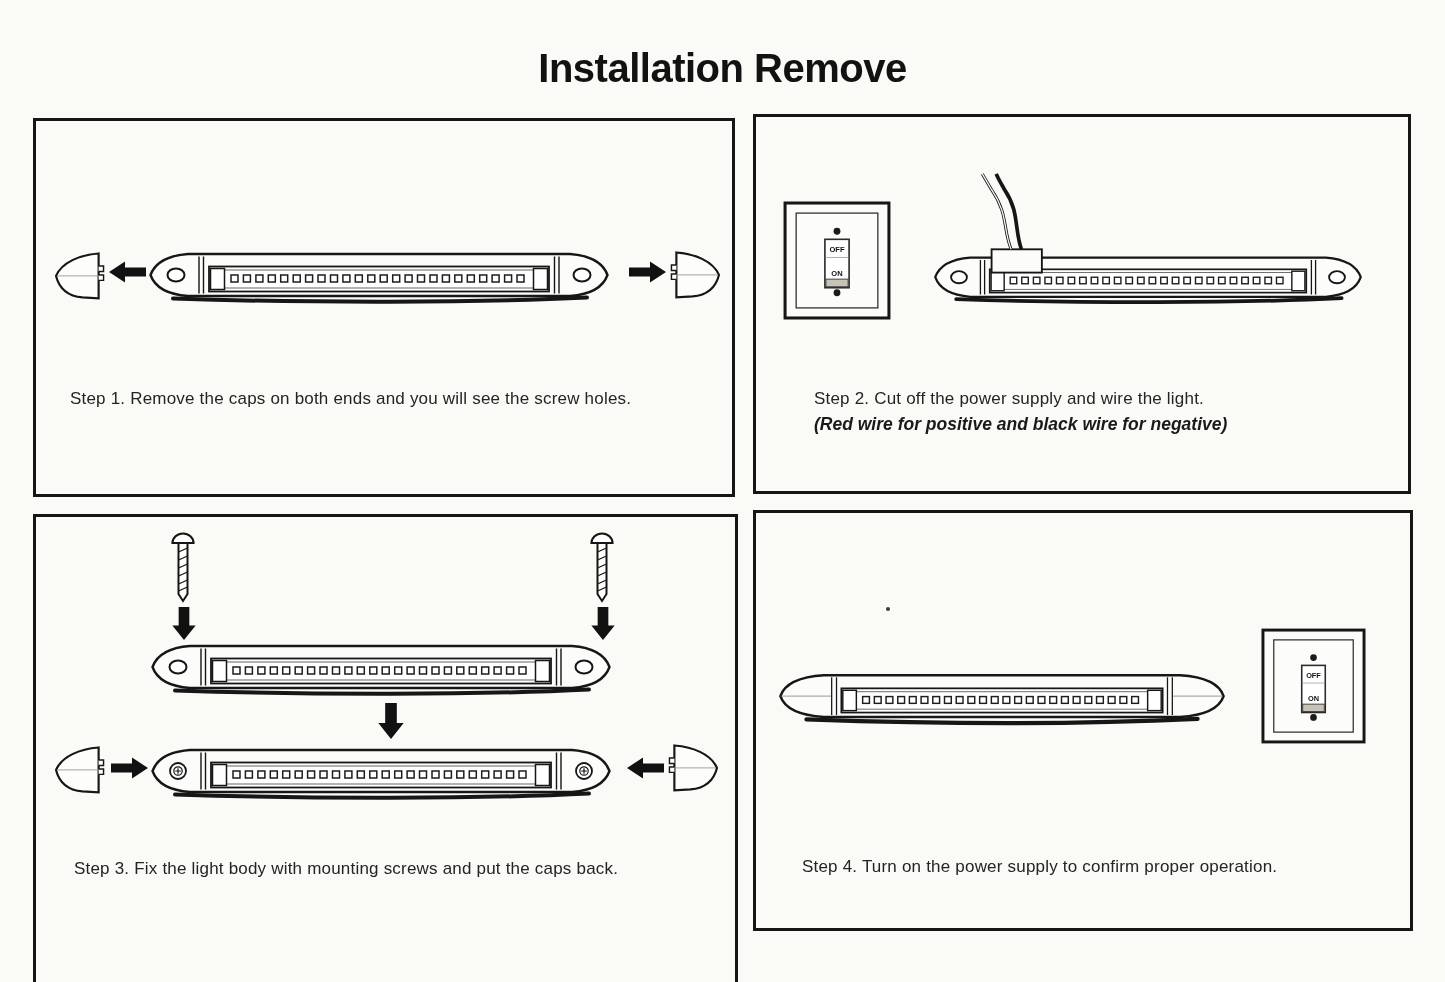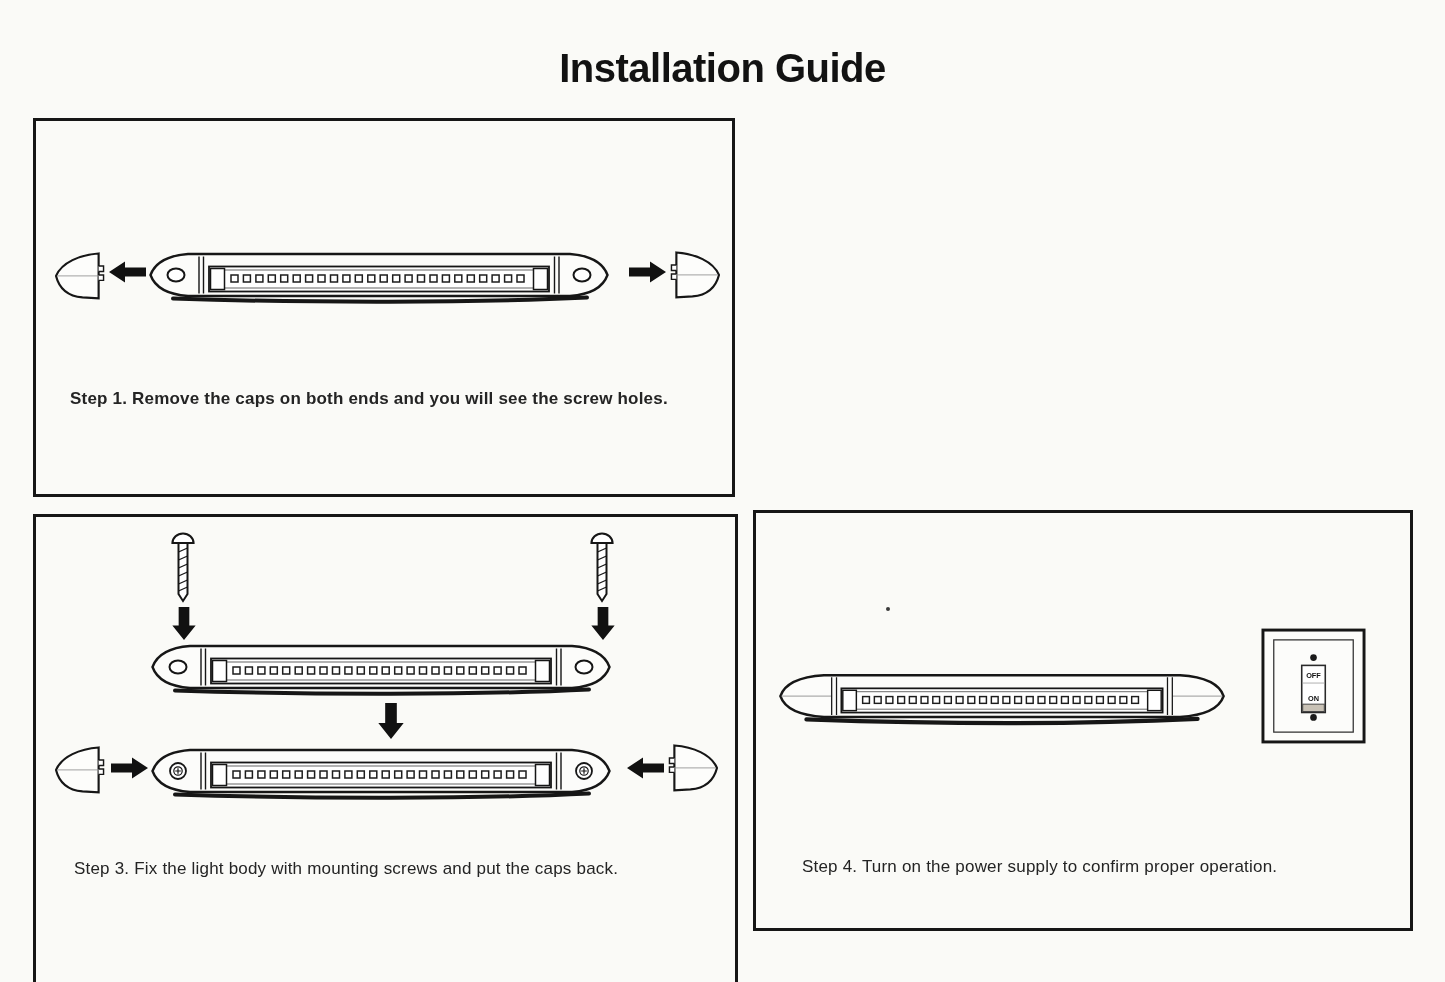--- a/index.html
+++ b/index.html
@@ -11,21 +11,21 @@
   }
   .title{
     position:absolute; top:46px; left:0; width:100%;
     text-align:center; font-size:40px; font-weight:bold;
     letter-spacing:-0.5px; color:#121212;
   }
   .panel{
     position:absolute; border:3px solid #161616;
     box-sizing:border-box; background:transparent;
   }
-  .p1{left:33px;  top:118px; width:702px; height:379px;font-weight:bold;}
+  .p1{left:33px;  top:118px; width:702px; height:379px;}
   .p2{left:753px; top:114px; width:658px; height:380px;}
   .p3{left:33px;  top:514px; width:705px; height:496px;}
   .p4{left:753px; top:510px; width:660px; height:421px;}
   .abs{position:absolute;}
   .caption{
     position:absolute; font-size:17px; color:#242424;
     white-space:nowrap; letter-spacing:0.2px;
   }
   .note{
     position:absolute; font-size:17.5px; color:#1a1a1a;
@@ -171,41 +171,57 @@
         <circle cx="53.5" cy="91" r="3.4" fill="#1a1a1a"></circle>
         <rect x="41.5" y="38" width="24" height="48" fill="#ffffff" stroke="#2a2a2a" stroke-width="1.6"></rect>
         <text x="53.5" y="50.5" class="sw-label">OFF</text>
         <line x1="42" y1="56" x2="65" y2="56" stroke="#9a9a9a" stroke-width="0.8"></line>
         <text x="53.5" y="74.5" class="sw-label">ON</text>
         <rect x="42.5" y="77.5" width="22" height="7.5" fill="#c9c2b6" stroke="#444" stroke-width="1"></rect>
       </g>
     </defs>
   </svg>
 
-  <div class="title">Installation Guide</div>
+  <div class="title">Installation Remove</div>
 
   <div class="panel p1">
     <svg class="abs" style="left:15px;top:128px" width="54" height="52" viewBox="0 0 60 58">
         <use href="#cap-left-def"></use>
       </svg>
     <svg class="abs" style="left:72px;top:140px" width="40" height="22" viewBox="0 0 38 22">
       <use href="#arrow-right-def" transform="rotate(180 18.5 11)"></use>
       </svg>
     <svg class="abs" style="left:110px;top:126px" width="466" height="62" viewBox="0 0 464 62">
         <use href="#bar-open-def"></use>
       </svg>
     <svg class="abs" style="left:592px;top:140px" width="40" height="22" viewBox="0 0 38 22">
         <use href="#arrow-right-def"></use>
       </svg>
     <svg class="abs" style="left:634px;top:127px" width="54" height="52" viewBox="0 0 60 58">
       <use href="#cap-left-def" transform="translate(60 0) scale(-1 1)"></use>
       </svg>
     <div class="caption" style="left:34px;top:268px">Step 1. Remove the caps on both ends and you will see the screw holes.</div>
   </div>
 
+  <div class="panel p2">
+    <svg class="abs" style="left:27px;top:84px" width="108" height="119" viewBox="0 0 107 118">
+        <use href="#switch-def"></use>
+      </svg>
+    <svg class="abs" style="left:176px;top:54px" width="432" height="138" viewBox="0 0 464 148">
+      <g transform="translate(0,86)">
+          <use href="#bar-open-def"></use>
+        </g>
+      <rect x="64" y="84" width="54" height="25" fill="#fcfcfa" stroke="#161616" stroke-width="2"></rect>
+      <path d="M 96 84 C 88 60 94 44 78 20 C 74 13 71 8 69 3" stroke="#161616" stroke-width="4" fill="none"></path>
+      <path d="M 85 84 C 76 62 82 46 64 20 C 60 13 57 8 54 3" stroke="#161616" stroke-width="3.2" fill="none"></path>
+      <path d="M 85 84 C 76 62 82 46 64 20 C 60 13 57 8 54 3" stroke="#fafaf7" stroke-width="1.4" fill="none"></path>
+    </svg>
+    <div class="caption" style="left:58px;top:272px">Step 2. Cut off the power supply and wire the light.</div>
+    <div class="note" style="left:58px;top:297px">(Red wire for positive and black wire for negative)</div>
+  </div>
 
   <div class="panel p3">
     <svg class="abs" style="left:133px;top:14px" width="28" height="74" viewBox="0 0 26 74">
         <use href="#screw-def"></use>
       </svg>
     <svg class="abs" style="left:552px;top:14px" width="28" height="74" viewBox="0 0 26 74">
         <use href="#screw-def"></use>
       </svg>
     <svg class="abs" style="left:136px;top:90px" width="24" height="34" viewBox="0 0 24 35">
         <use href="#arrow-down-def"></use>

